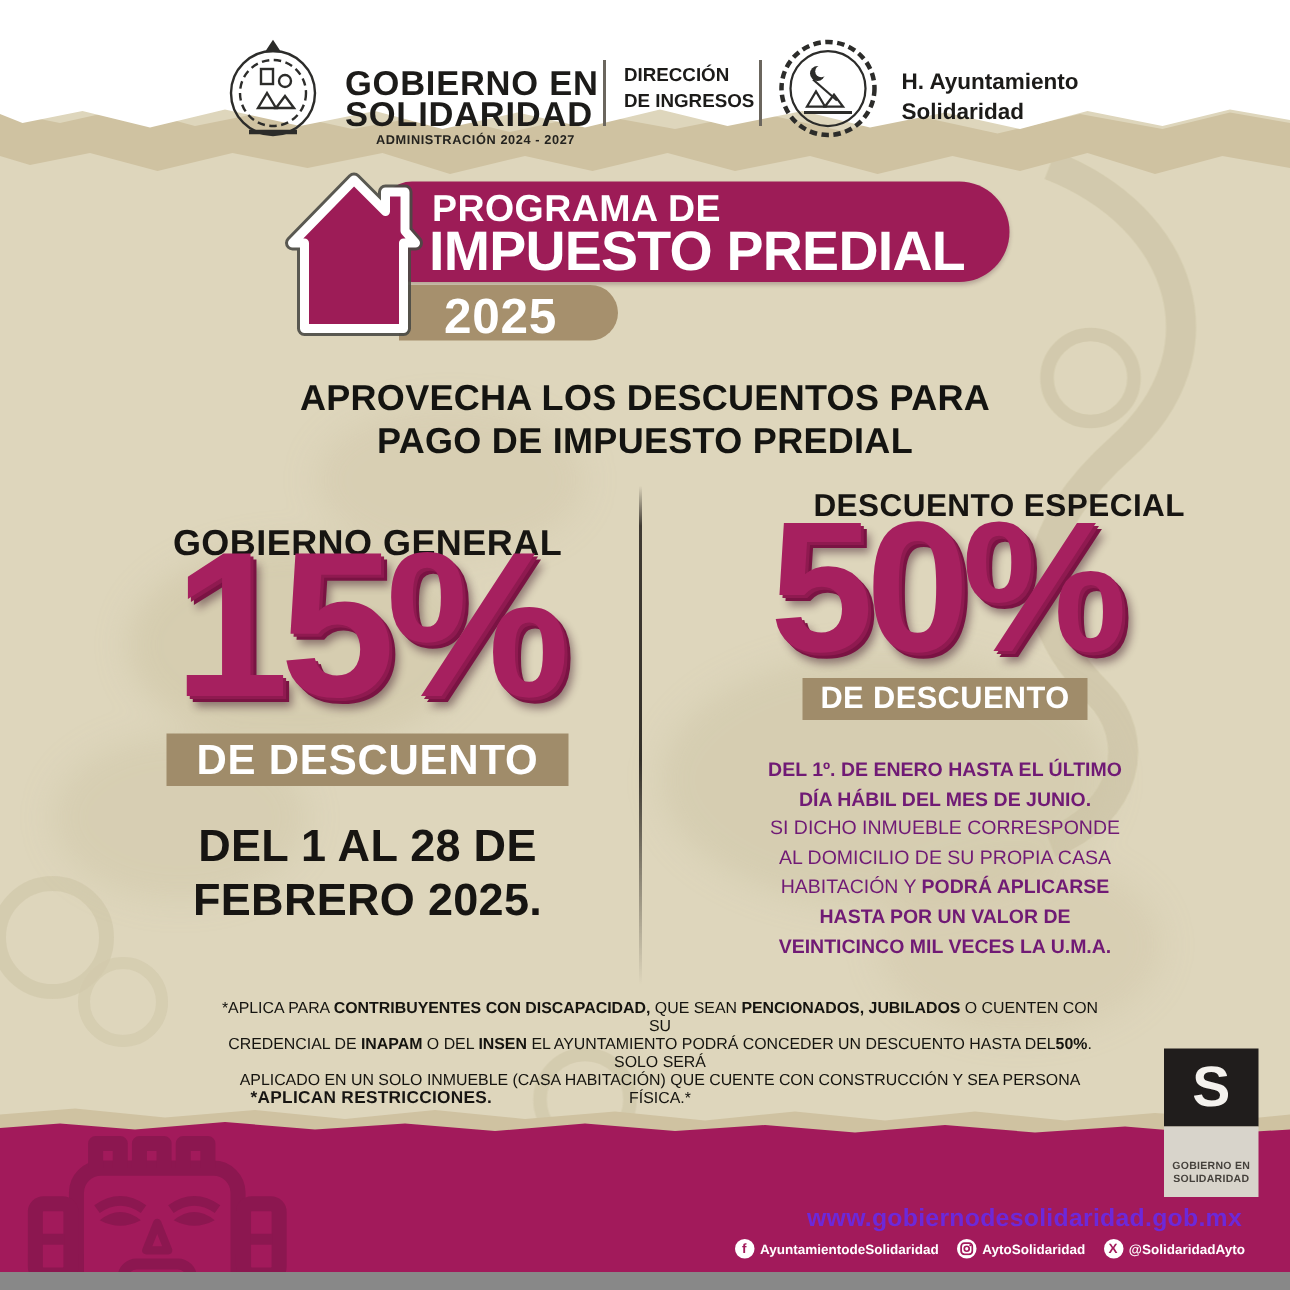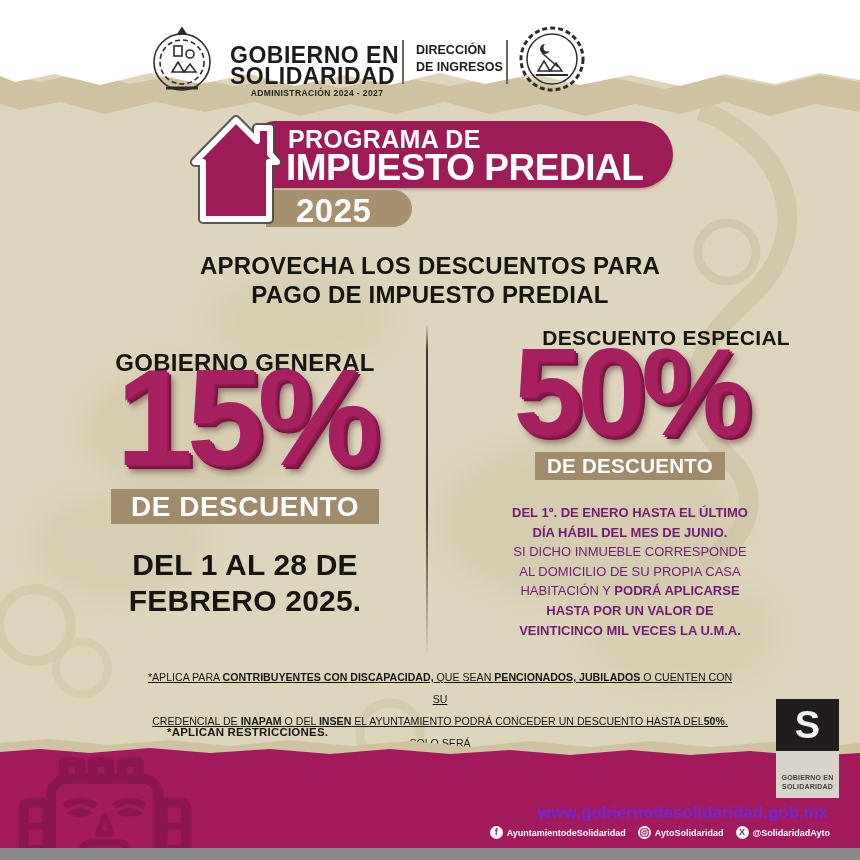--- a/index.html
+++ b/index.html
@@ -39,21 +39,21 @@
   .gd-bar{left:111px;top:489px;width:268px;height:35px;line-height:35px;font-size:28px;letter-spacing:.5px;}
   .gd-period{left:75px;top:547px;width:340px;text-align:center;font-weight:bold;font-size:30px;line-height:36px;letter-spacing:.2px;}
   .col-divider{left:426px;top:324px;width:2px;height:332px;
     background:linear-gradient(to bottom,rgba(60,56,48,0) 0%,#3f3a33 8%,#332f29 55%,rgba(60,56,48,0) 100%);}
   .sd-label{left:470px;top:326px;width:320px;text-align:right;font-weight:bold;font-size:21px;letter-spacing:.3px;}
   .sd-value{left:470px;top:330px;width:320px;font-size:124px;line-height:124px;letter-spacing:-5px;}
   .sd-bar{left:535px;top:452px;width:190px;height:28px;line-height:28px;font-size:20.5px;letter-spacing:.3px;}
   .sd-details{left:460px;top:503px;width:340px;text-align:center;font-size:13px;line-height:19.6px;color:#701a75;}
   .sd-details .b{font-weight:bold;}
   
-  .fine-print{left:140px;top:666px;width:600px;text-align:center;font-size:10.6px;line-height:22px;color:#15140f;text-decoration:underline;}
+  .fine-print{left:140px;top:666px;width:600px;text-align:center;font-size:10.6px;line-height:12px;color:#15140f;}
   .fine-print b{font-weight:bold;}
   .restrictions{left:167px;top:726px;font-weight:bold;font-size:11.5px;letter-spacing:.2px;}
   
   .footer{left:0;top:748px;width:860px;height:112px;background:#a21a5b;}
   .torn-footer{left:0;top:737px;width:860px;height:20px;}
   .face-glyph{left:8px;top:755px;}
   .website{right:32px;top:803px;color:#6d28d9;font-weight:bold;font-size:16.5px;letter-spacing:.2px;}
   .social-row{right:30px;top:826px;display:flex;gap:12px;align-items:center;color:#fff;font-weight:bold;font-size:9px;}
   .social-item{display:flex;gap:4px;align-items:center;}
   .icon-circle{width:13px;height:13px;border-radius:50%;background:#fff;color:#a21a5b;
@@ -124,20 +124,24 @@
       <circle cx="34" cy="36" r="31" stroke-width="3" stroke-dasharray="5 3"></circle>
       <circle cx="34" cy="36" r="25" stroke-width="1.5"></circle>
       <circle cx="27" cy="26" r="5" fill="#2c2c2a" stroke="none"></circle>
       <circle cx="29.5" cy="24.5" r="4" fill="#ffffff" stroke="none"></circle>
       <path d="M20 48 L26 38 L32 48 Z" stroke-width="1.5"></path>
       <path d="M32 48 L38 40 L44 48 Z" stroke-width="1.5"></path>
       <path d="M24 30 L40 44" stroke-width="1.5"></path>
       <path d="M18 52 H50" stroke-width="2"></path>
     </g>
   </svg>
+  <div class="t muni">
+    <div>H. Ayuntamiento</div>
+    <div>Solidaridad</div>
+  </div>
 
   <div class="t banner-pill"></div>
   <div class="t banner-kicker">PROGRAMA DE</div>
   <div class="t banner-title">IMPUESTO PREDIAL</div>
   <div class="t year-pill"></div>
   <div class="t year-text">2025</div>
   <svg class="t house" width="100" height="112" viewBox="0 0 100 110">
     <path d="M50 5 L9 47 L17 47 L17 104 L83 104 L83 47 L91 47 L84 39 L84 13 L71 13 L71 26 Z" fill="none" stroke="#4a4a45" stroke-width="10" stroke-linejoin="round" opacity="0.9"></path>
     <path d="M50 5 L9 47 L17 47 L17 104 L83 104 L83 47 L91 47 L84 39 L84 13 L71 13 L71 26 Z" fill="#9d1c57" stroke="#ffffff" stroke-width="6" stroke-linejoin="round"></path>
   </svg>

